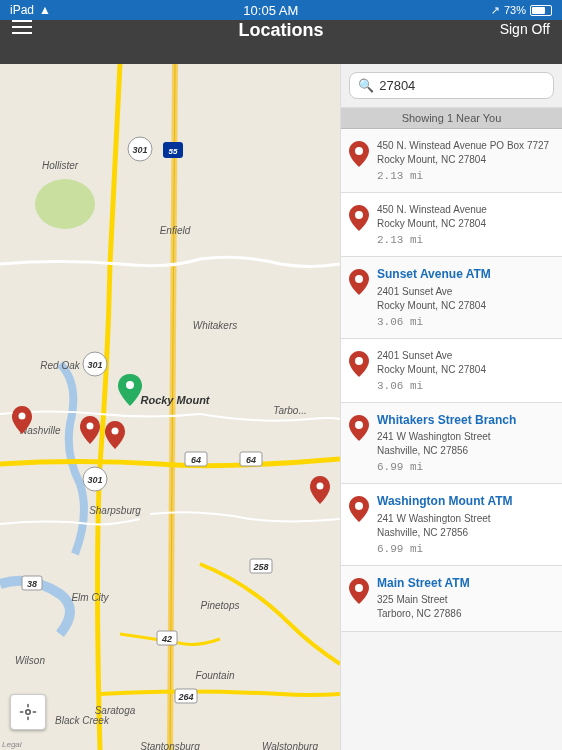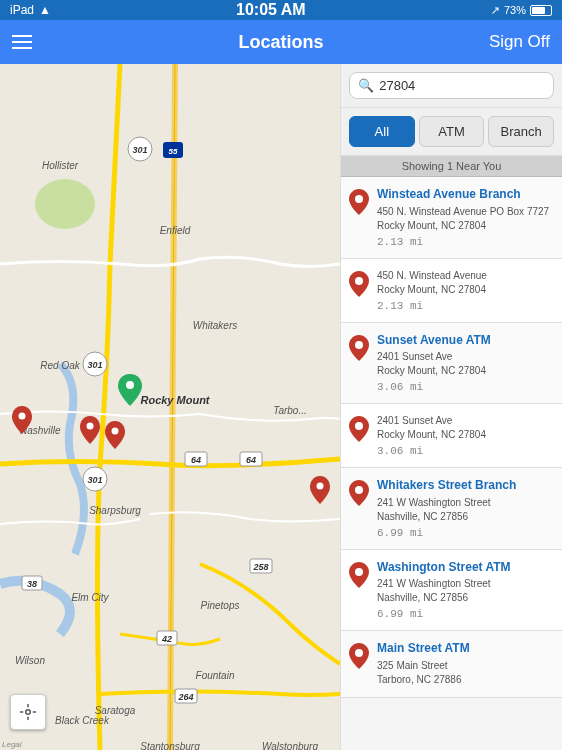--- a/index.html
+++ b/index.html
@@ -10,39 +10,39 @@
       background: #1a6dbb;
       color: white;
       font-size: 12px;
       height: 20px;
       display: flex;
       align-items: center;
       justify-content: space-between;
       padding: 0 10px;
     }
     .status-left { display: flex; align-items: flex-end; gap: 5px; }
-    .status-center { font-weight: 700; font-size: 16px; }
+    .status-center { font-weight: 400; font-size: 13px; }
     .status-right { display: flex; align-items: center; gap: 4px; font-size: 11px; }
 
     
     .header {
-      background: #3b82f6;
+      background: #404040;
       color: white;
       height: 44px;
       display: flex;
-      align-items: center;
+      align-items: flex-start;
       justify-content: space-between;
       padding: 0 12px;
     }
     .header-title { font-size: 18px; font-weight: 600; position: absolute; left: 50%; transform: translateX(-50%); }
     .header-left { z-index: 1; }
     .header-right { z-index: 1; }
     .hamburger-icon { display: flex; flex-direction: column; gap: 4px; cursor: pointer; }
     .hamburger-icon span { width: 20px; height: 2px; background: white; display: block; }
-    .sign-off-btn { color: white; font-size: 17px; background: none; border: none; cursor: pointer; margin-left: 17px; }
+    .sign-off-btn { color: white; font-size: 14px; background: none; border: none; cursor: pointer; margin-left: 17px; }
 
     
     .main { display: flex; height: calc(750px - 64px); }
 
     
     .map-area {
       flex: 0 0 340px;
       position: relative;
       overflow: hidden;
       background: #e8e0d0;
@@ -321,38 +321,32 @@
 
   <div class="right-panel">
 
     <div class="search-box">
       <div class="search-input-wrap">
         <span class="search-icon">🔍</span>
         <input class="search-input" type="text" value="27804" placeholder="27804" style="">
       </div>
     </div>
 
-    <div class="filter-buttons">
-      <button class="filter-btn active">All</button>
-      <button class="filter-btn">ATM</button>
-      <button class="filter-btn">Branch</button>
-    </div>
 
     <div class="results-status">Showing 1 Near You</div>
 
     <div class="locations-list" id="locations-list">
     <div class="location-item">
     <div class="pin-icon">
       <svg width="20" height="26" viewBox="0 0 20 26" xmlns="http://www.w3.org/2000/svg">
         <path d="M 10 0 C 4.5 0 0 4.5 0 10 C 0 17 10 26 10 26 C 10 26 20 17 20 10 C 20 4.5 15.5 0 10 0 Z" fill="#c0392b"></path>
         <circle cx="10" cy="10" r="4" fill="white"></circle>
       </svg>
     </div>
     <div class="location-info">
-      <div class="location-name">Winstead Avenue Branch</div>
       <div class="location-address">450 N. Winstead Avenue PO Box 7727<br>Rocky Mount, NC 27804</div>
       <div class="location-distance">2.13 mi</div>
     </div>
   </div>
         <div class="location-item">
     <div class="pin-icon">
       <svg width="20" height="26" viewBox="0 0 20 26" xmlns="http://www.w3.org/2000/svg">
         <path d="M 10 0 C 4.5 0 0 4.5 0 10 C 0 17 10 26 10 26 C 10 26 20 17 20 10 C 20 4.5 15.5 0 10 0 Z" fill="#c0392b"></path>
         <circle cx="10" cy="10" r="4" fill="white"></circle>
       </svg>
@@ -401,21 +395,21 @@
     </div>
   </div>
         <div class="location-item">
     <div class="pin-icon">
       <svg width="20" height="26" viewBox="0 0 20 26" xmlns="http://www.w3.org/2000/svg">
         <path d="M 10 0 C 4.5 0 0 4.5 0 10 C 0 17 10 26 10 26 C 10 26 20 17 20 10 C 20 4.5 15.5 0 10 0 Z" fill="#c0392b"></path>
         <circle cx="10" cy="10" r="4" fill="white"></circle>
       </svg>
     </div>
     <div class="location-info">
-      <div class="location-name">Washington Street ATM</div>
+      <div class="location-name">Washington Mount ATM</div>
       <div class="location-address">241 W Washington Street<br>Nashville, NC 27856</div>
       <div class="location-distance">6.99 mi</div>
     </div>
   </div>
         <div class="location-item">
     <div class="pin-icon">
       <svg width="20" height="26" viewBox="0 0 20 26" xmlns="http://www.w3.org/2000/svg">
         <path d="M 10 0 C 4.5 0 0 4.5 0 10 C 0 17 10 26 10 26 C 10 26 20 17 20 10 C 20 4.5 15.5 0 10 0 Z" fill="#c0392b"></path>
         <circle cx="10" cy="10" r="4" fill="white"></circle>
       </svg>

